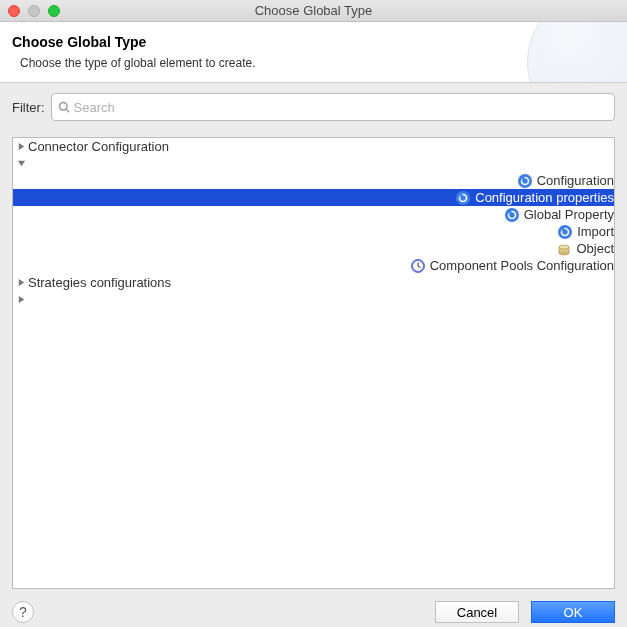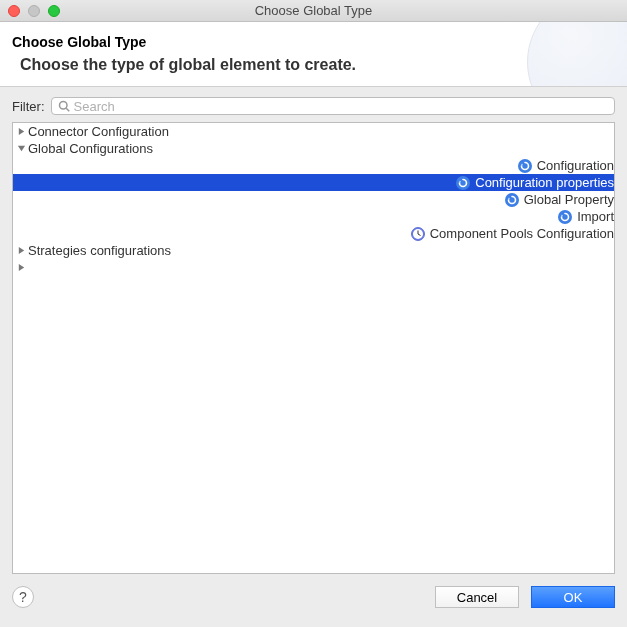--- a/index.html
+++ b/index.html
@@ -65,49 +65,48 @@
     }
     .header-title {
       font-size: 14px;
       font-weight: bold;
       color: #000;
       margin-bottom: 6px;
       position: relative;
       z-index: 1;
     }
     .header-desc {
-      font-size: 16px;
+      font-size: 12px;
       color: #333;
       padding-left: 8px;
       position: relative;
       z-index: 1;
-      font-weight: bold;
     }
     .content {
       padding: 10px 12px 0 12px;
       background: #ececec;
     }
     .filter-row {
       display: flex;
       align-items: center;
       gap: 6px;
-      margin-bottom: 7px;
+      margin-bottom: 16px;
     }
     .filter-label {
       font-size: 13px;
       color: #333;
     }
     .search-wrap {
       flex: 1;
       display: flex;
       align-items: center;
       background: #fff;
       border: 1px solid #bcbcbc;
       border-radius: 4px;
-      height: 18px;
+      height: 28px;
       padding: 0 6px;
     }
     .search-icon {
       width: 12px;
       height: 12px;
       margin-right: 4px;
       color: #999;
       flex-shrink: 0;
     }
     .search-input {
@@ -238,21 +237,20 @@
           </svg>
         </span>
         <span>Connector Configuration</span>
       </div>
       <div class="tree-row indent-0">
         <span class="disclosure">
           <svg viewBox="0 0 10 10">
             <polygon points="1,2 9,2 5,8" fill="#787878"></polygon>
           </svg>
         </span>
-        <span>Global Configurations</span>
       </div>
       <div class="tree-row indent-2">
         <span class="disclosure"></span>
         <span class="row-icon">
           <svg width="16" height="16" viewBox="0 0 16 16">
             <circle cx="8" cy="8" r="7" fill="#3d7fe6"></circle>
             <path d="M8 4.5 A3.5 3.5 0 1 1 4.5 8" fill="none" stroke="#fff" stroke-width="1.6" stroke-linecap="round"></path>
             <polygon points="4.2,7.2 5.8,7.2 5,5.4" fill="#fff"></polygon>
           </svg>
         </span>
@@ -283,20 +281,31 @@
       <div class="tree-row indent-2">
         <span class="disclosure"></span>
         <span class="row-icon">
           <svg width="16" height="16" viewBox="0 0 16 16">
             <circle cx="8" cy="8" r="7" fill="#3d7fe6"></circle>
             <path d="M8 4.5 A3.5 3.5 0 1 1 4.5 8" fill="none" stroke="#fff" stroke-width="1.6" stroke-linecap="round"></path>
             <polygon points="4.2,7.2 5.8,7.2 5,5.4" fill="#fff"></polygon>
           </svg>
         </span>
         <span>Import</span>
+      </div>
+      <div class="tree-row indent-2">
+        <span class="disclosure"></span>
+        <span class="row-icon">
+          <svg width="16" height="16" viewBox="0 0 16 16">
+            <ellipse cx="8" cy="12" rx="5" ry="2" fill="#d9c68a" stroke="#b59a4a" stroke-width="0.7"></ellipse>
+            <rect x="3" y="6" width="10" height="6" fill="#d9c68a" stroke="#b59a4a" stroke-width="0.7"></rect>
+            <ellipse cx="8" cy="6" rx="5" ry="2" fill="#eadfb2" stroke="#b59a4a" stroke-width="0.7"></ellipse>
+          </svg>
+        </span>
+        <span>Object</span>
       </div>
       <div class="tree-row indent-2">
         <span class="disclosure"></span>
         <span class="row-icon">
           <svg width="16" height="16" viewBox="0 0 16 16">
             <circle cx="8" cy="8" r="6.5" fill="#6a7de8" stroke="#4a5dc8" stroke-width="0.8"></circle>
             <circle cx="8" cy="8" r="5" fill="#fff"></circle>
             <line x1="8" y1="8" x2="8" y2="4.5" stroke="#333" stroke-width="1"></line>
             <line x1="8" y1="8" x2="10.5" y2="9.5" stroke="#333" stroke-width="1"></line>
           </svg>

